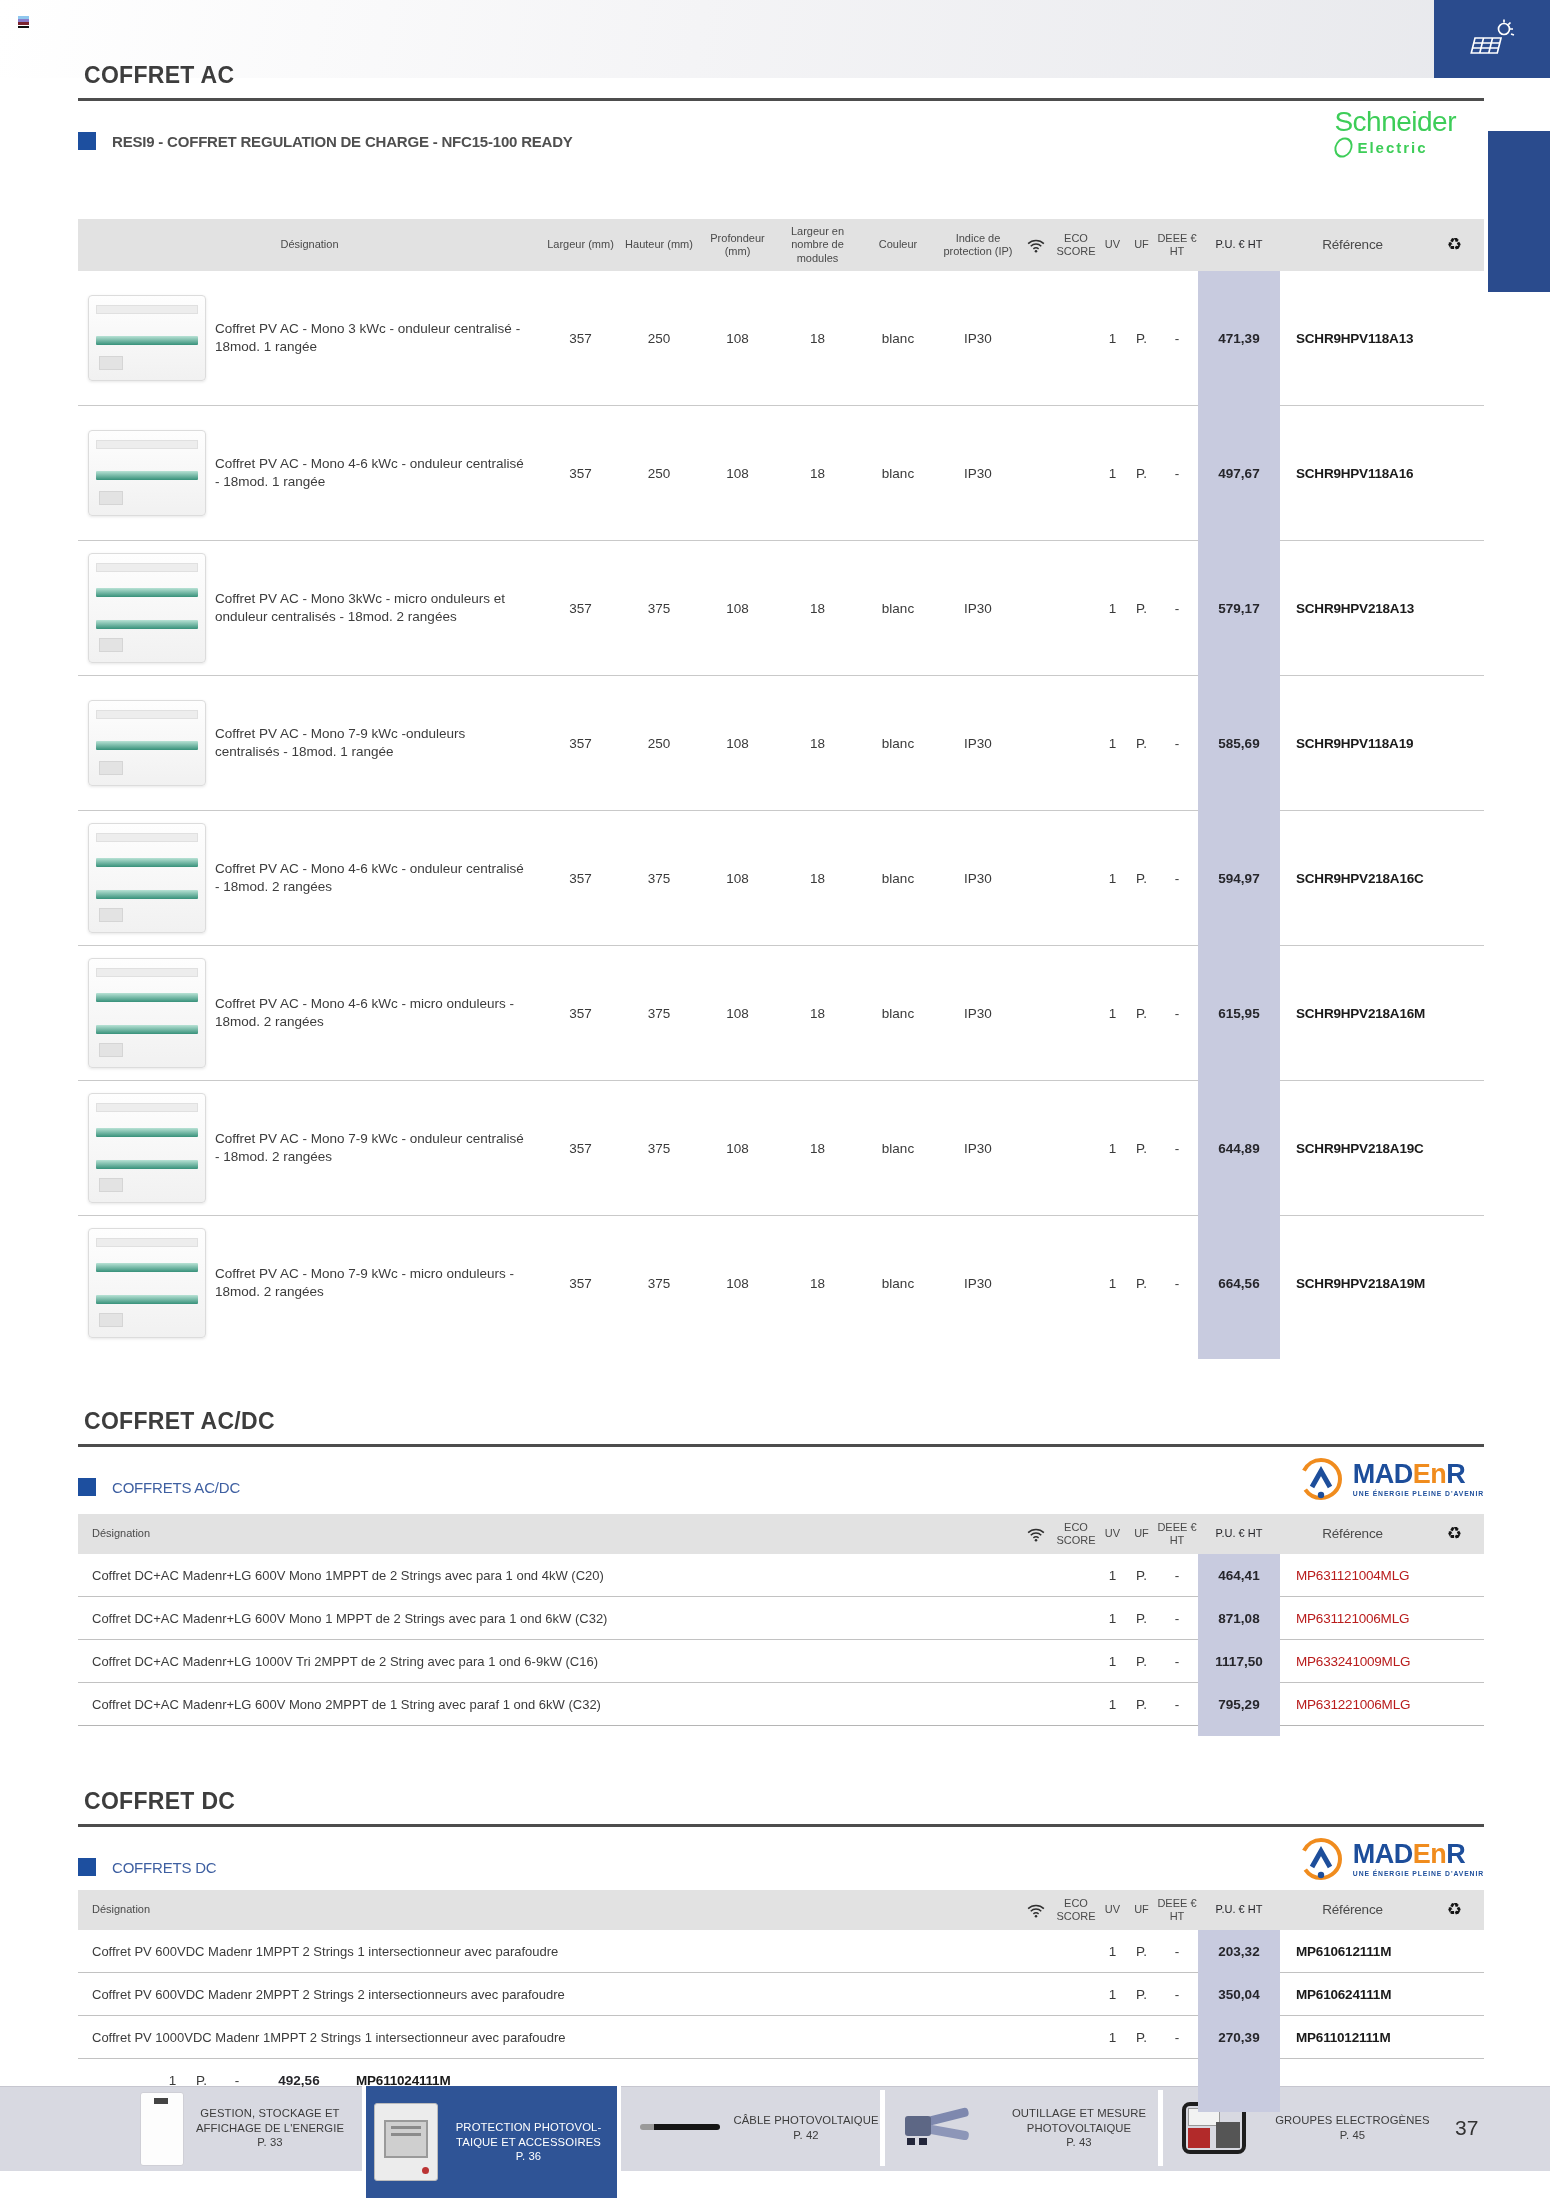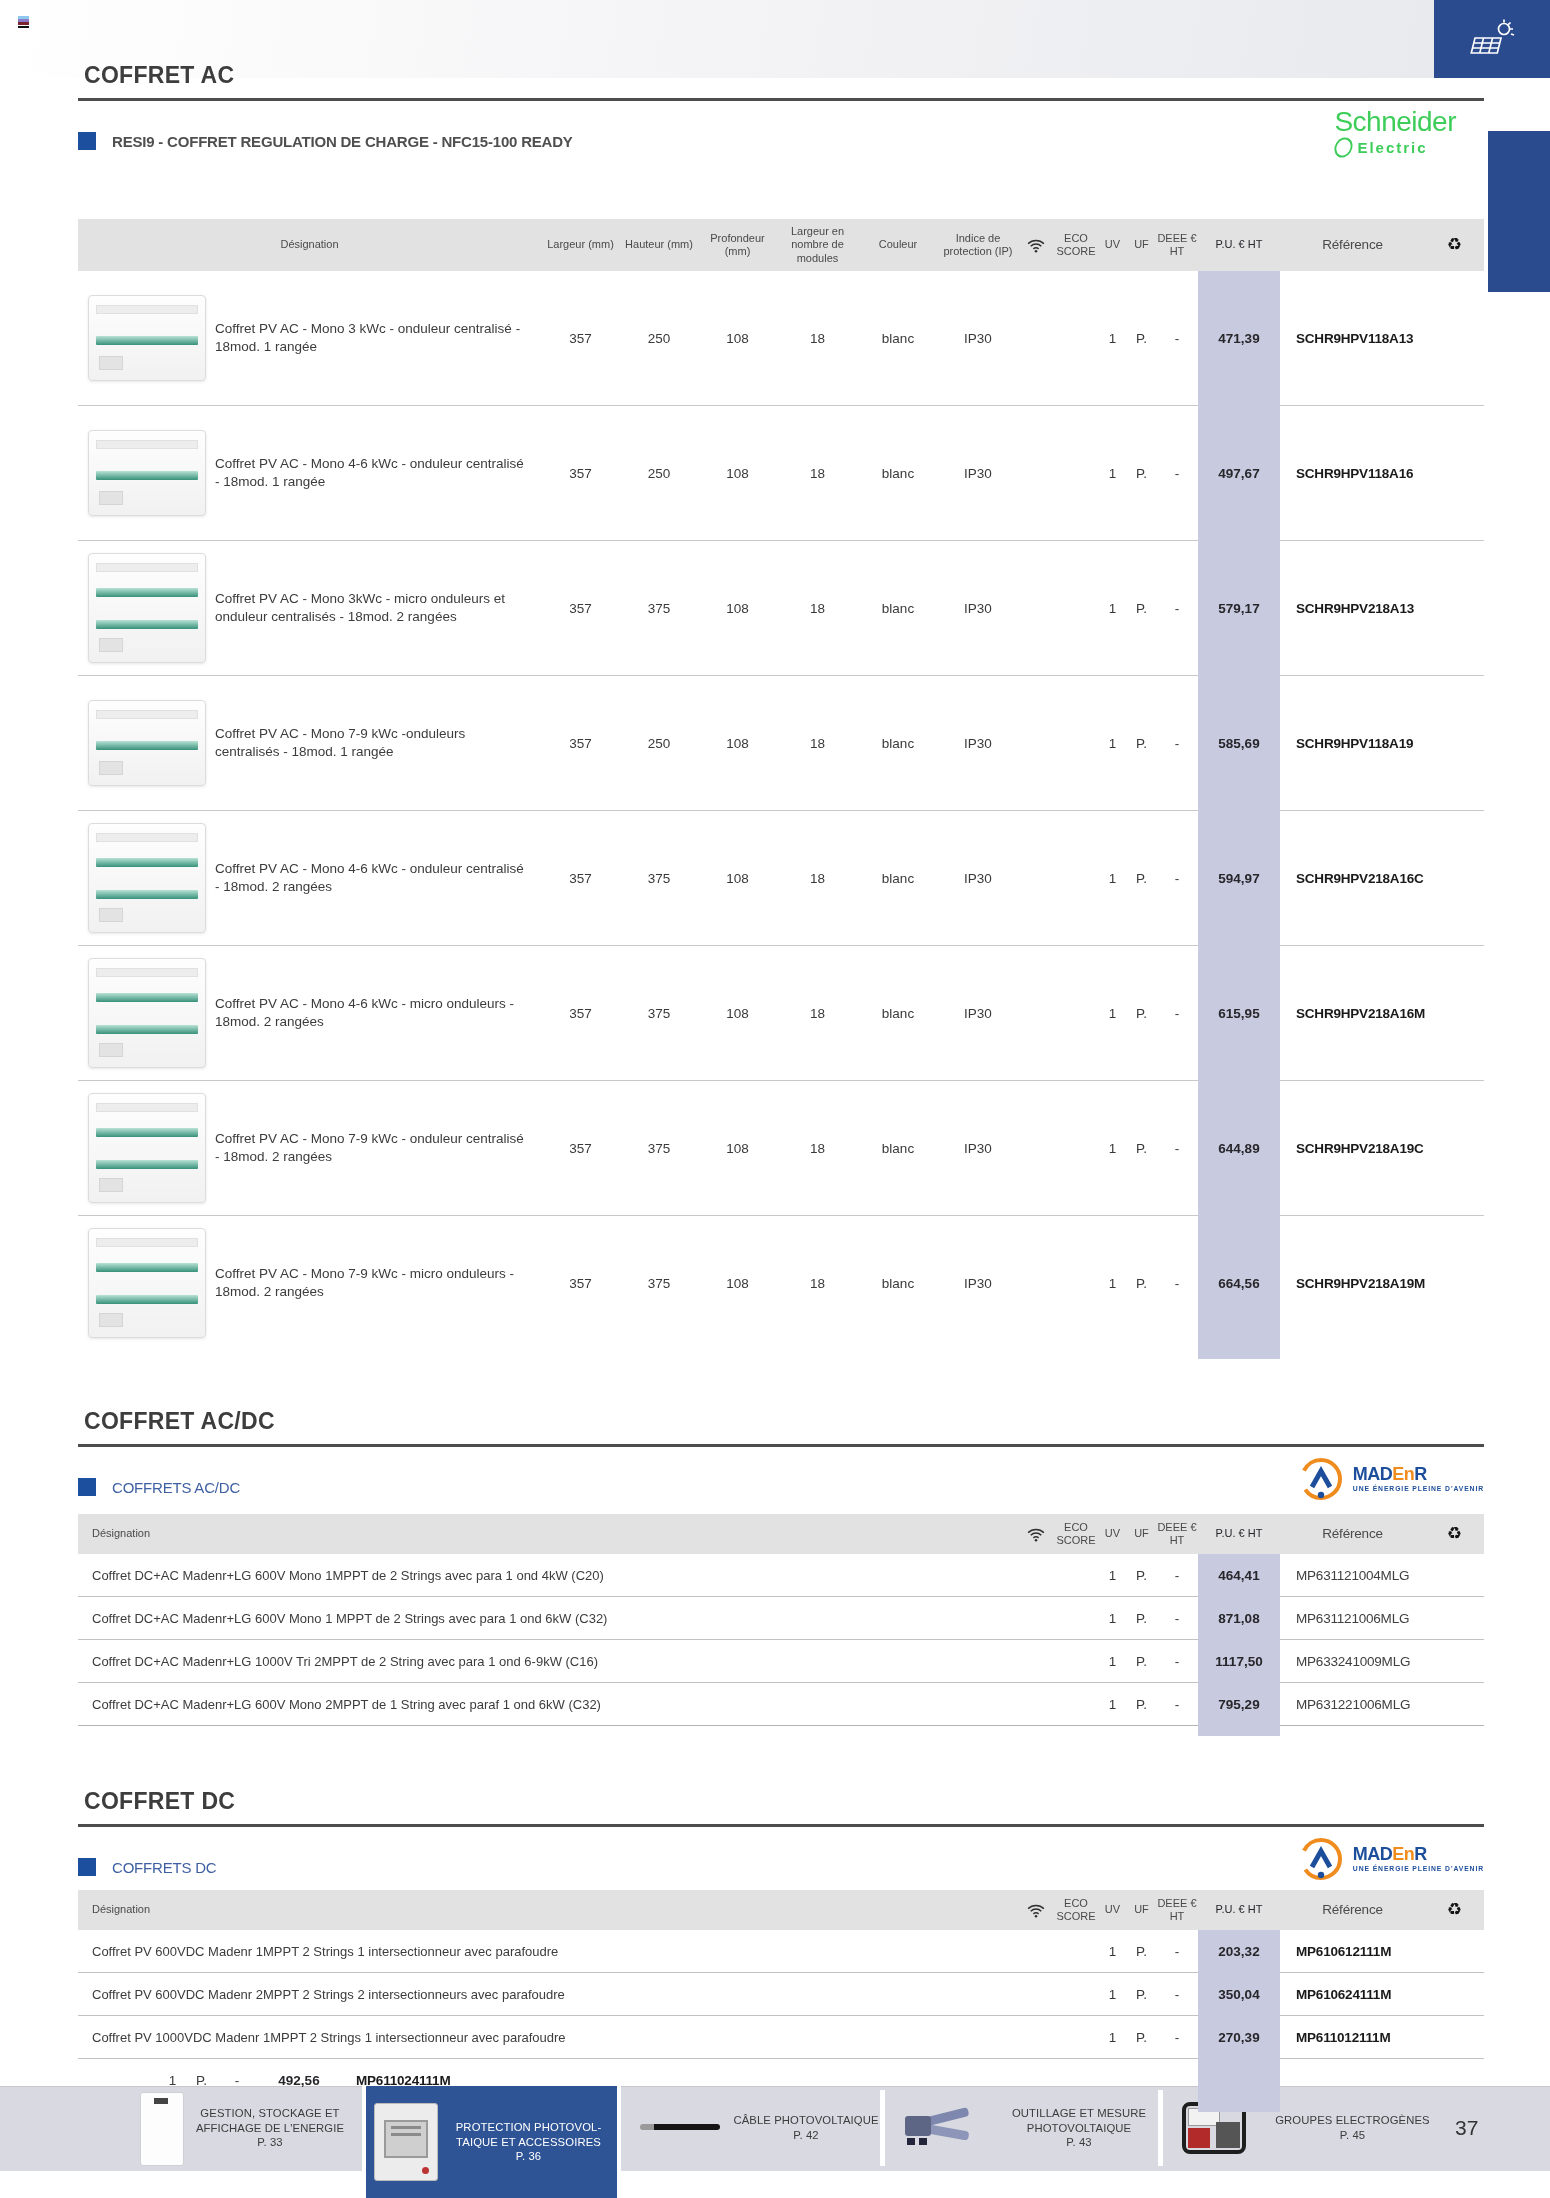--- a/index.html
+++ b/index.html
@@ -23,21 +23,21 @@
   .bluesq{width:18px;height:18px;background:#1d4f9f;flex:none;}
   
   .schneider{text-align:right;line-height:1;margin-right:28px;}
   .schneider .l1{font-size:28px;font-weight:400;color:#3dcd58;letter-spacing:-.5px;}
   .schneider .l2{display:flex;align-items:center;justify-content:flex-start;gap:4px;margin-top:2px;
                  font-size:15px;font-weight:700;color:#3dcd58;letter-spacing:2px;}
   .schneider .loop{width:15px;height:15px;border:2.6px solid #3dcd58;border-radius:50%;transform:rotate(-18deg) skewX(-12deg);}
   
   .madenr{display:flex;align-items:center;gap:8px;margin-right:0;}
   .madenr .wordmark{line-height:1;}
-  .madenr .row1{font-size:18px;font-weight:800;letter-spacing:-.5px;}
+  .madenr .row1{font-size:27px;font-weight:800;letter-spacing:-.5px;}
   .madenr .b{color:#1d4e9b;} .madenr .o{color:#f08c1e;}
   .madenr .tag{font-size:6.8px;font-weight:700;color:#1d4e9b;letter-spacing:.9px;margin-top:3px;}
   
   .tbl{position:relative;margin-top:0;}
   .strip{position:absolute;right:204px;width:82px;background:#c8cbdf;z-index:1;pointer-events:none;}
   .t1 .strip,.t1h-strip{top:52px;bottom:-9px;}
   .t23 .strip{top:40px;bottom:-10px;}
   .thead{display:flex;align-items:center;background:#e2e2e2;font-size:11px;color:#4a4a4a;line-height:1.2;}
   .t1head{height:52px;}
   .t23head{height:40px;}
@@ -52,21 +52,21 @@
   .t23 .trow:last-of-type{border-bottom:1px solid #b5b5b5;}
   .c{flex:none;box-sizing:border-box;}
   .cimg{width:137px;display:flex;align-items:center;justify-content:center;}
   .cdes{width:326px;padding-right:14px;font-size:13.5px;line-height:1.35;color:#3c3c3c;}
   .cdes2{flex:1;padding-left:14px;color:#3c3c3c;}
   .num{text-align:center;font-size:13.5px;}
   .cl{width:79px;}.ch{width:78px;}.cp{width:79px;}.cm{width:81px;}.cc{width:80px;}.cip{width:80px;}
   .cwifi{width:36px;}.ceco{width:44px;}.cuv{width:29px;}.cuf{width:29px;}.cdeee{width:42px;}
   .cpu{width:82px;text-align:center;font-weight:600;color:#26262b;position:relative;z-index:2;}
   .cref{width:145px;padding-left:16px;font-weight:700;font-size:13.5px;color:#1a1a1a;letter-spacing:-.2px;}
-  .cref.plain{font-weight:400;color:#404040;}
+  .cref.plain{font-weight:400;color:#b91c1c;}
   .crec{width:59px;}
   .hc.cref{padding-left:0;font-weight:400;justify-content:center;color:#4a4a4a;}
   .rec{font-size:17px;color:#151515;}
   
   .coffret{width:116px;position:relative;background:linear-gradient(#fefefe,#f1f1f1);
            border:1px solid #dcdcdc;border-radius:4px;box-shadow:0 1px 3px rgba(0,0,0,.10);}
   .coffret.v1{height:84px;} .coffret.v2{height:108px;}
   .coffret .lid{position:absolute;top:9px;left:7px;right:7px;height:7px;background:#ededed;border:1px solid #e0e0e0;}
   .coffret .st{position:absolute;left:7px;right:7px;height:9px;border-radius:1px;
                background:linear-gradient(#b8e2d5,#37917a);}

